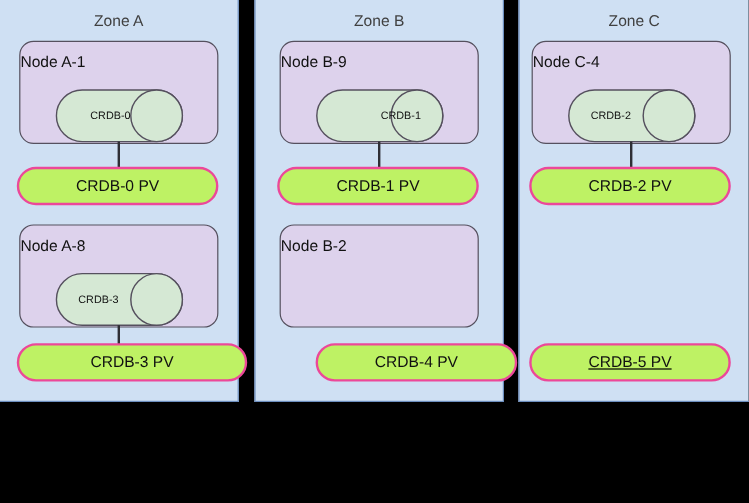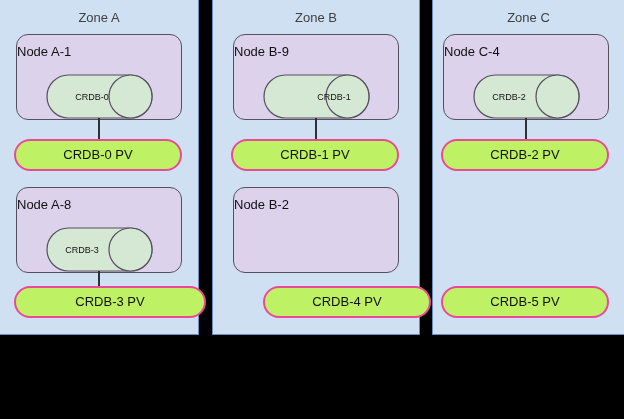--- a/index.html
+++ b/index.html
@@ -163,17 +163,17 @@
       <path d="M 22.5 1 L 84.5 1 A 21.5 21.5 0 0 1 84.5 44 L 22.5 44 A 21.5 21.5 0 0 1 22.5 1 Z" fill="#d5e8d4" stroke="#55505e" stroke-width="1.2"></path>
       <ellipse cx="84.5" cy="22.5" rx="21.5" ry="21.5" fill="#d5e8d4" stroke="#55505e" stroke-width="1.2"></ellipse>
     </svg>
     <div class="cyl-label" style="width:72px;">CRDB-2</div>
   </div>
   <div class="connector" style="left:525px; top:118px; height:22px;"></div>
   <div class="pv" style="left:441px; top:139px; width:168px; height:32px;justify-content:center;">
     <span class="pv-label">CRDB-2 PV</span>
   </div>
 
-  <div class="pv" style="left:441px; top:286px; width:168px; height:32px;">
+  <div class="pv" style="left:441px; top:286px; width:168px; height:32px;text-decoration:underline;">
     <span class="pv-label">CRDB-5 PV</span>
   </div>
 
 </div>
 
 </body></html>

